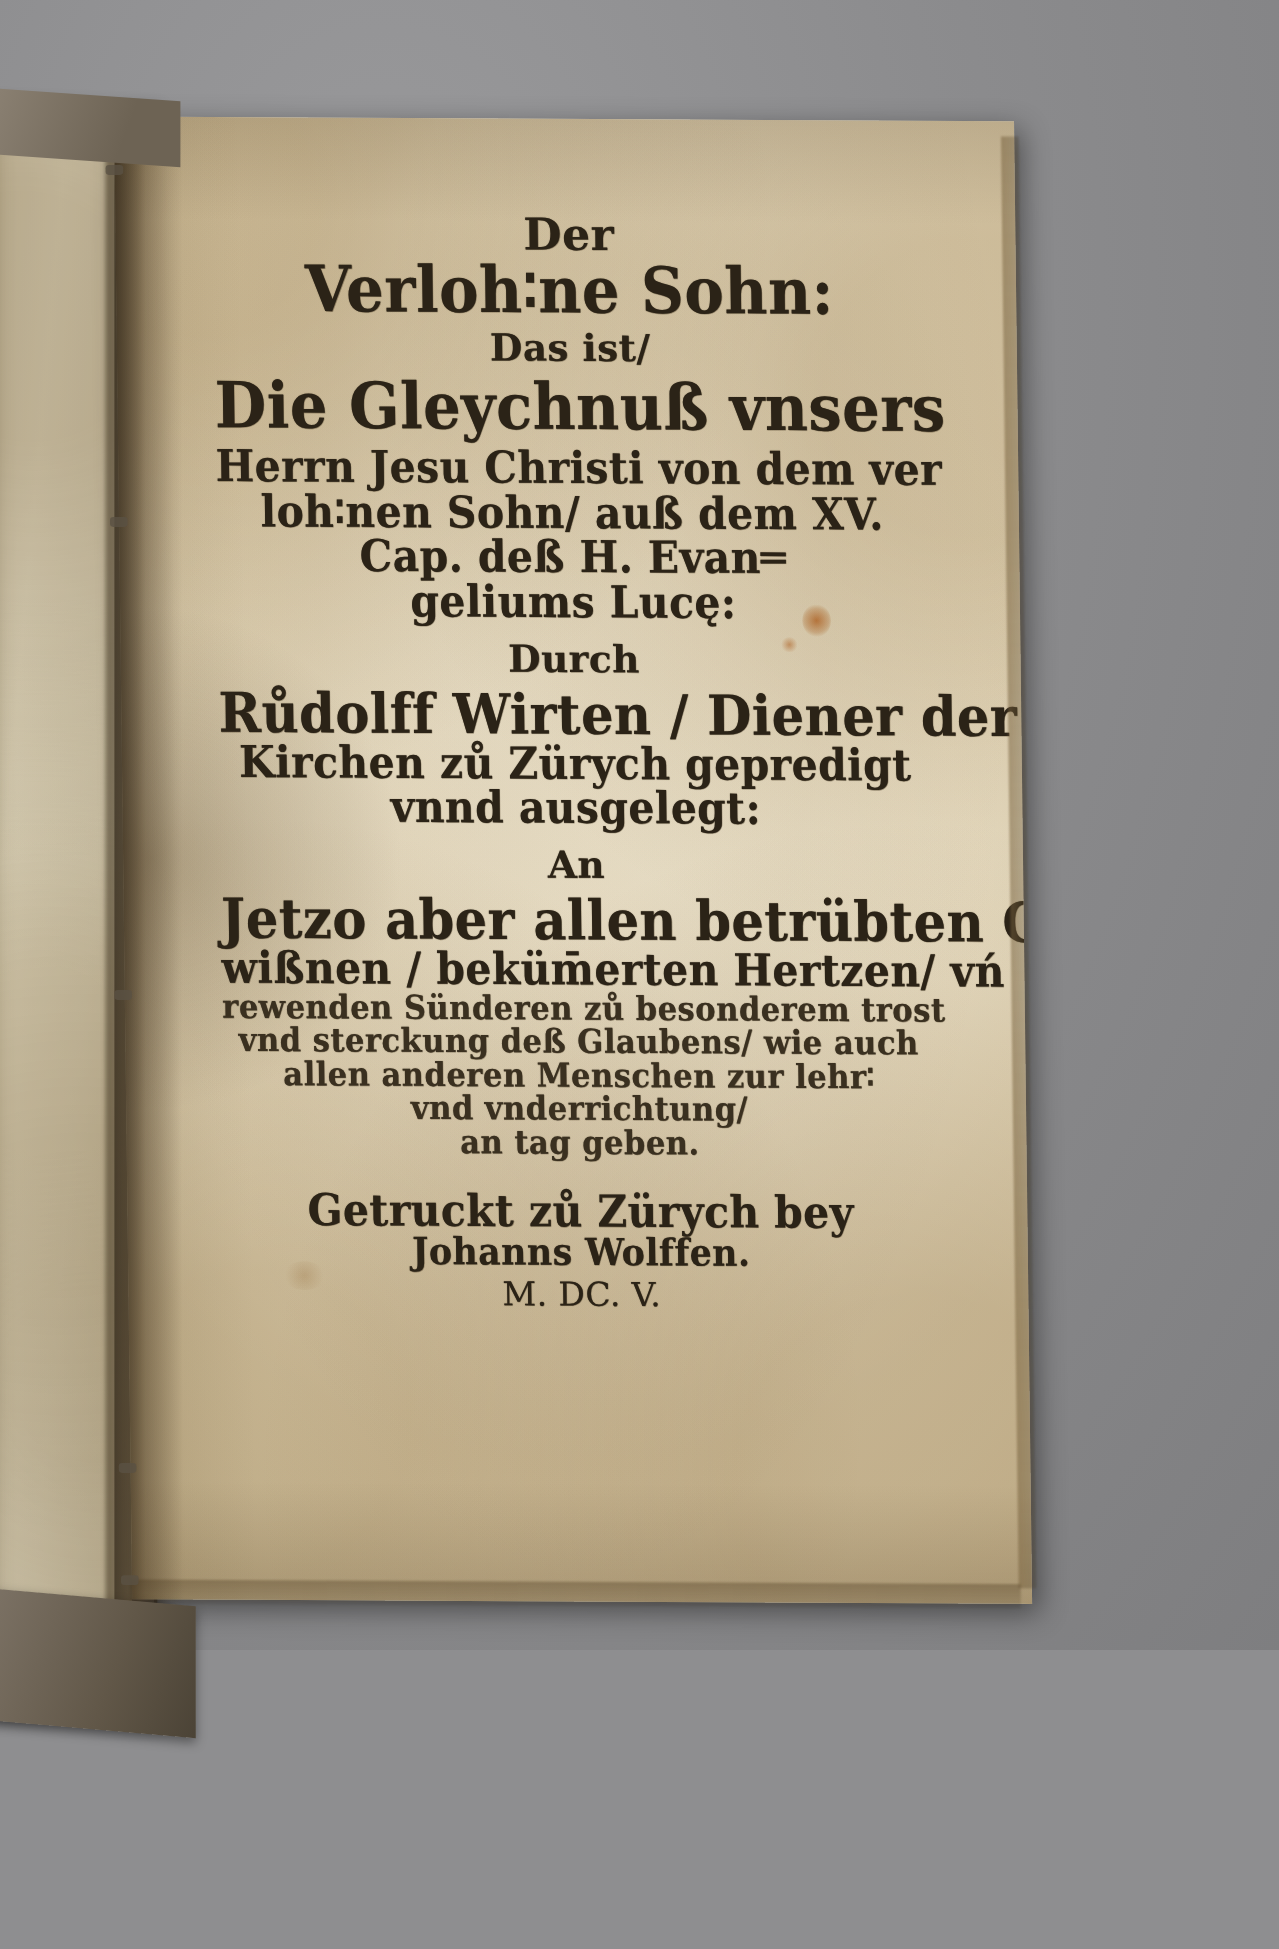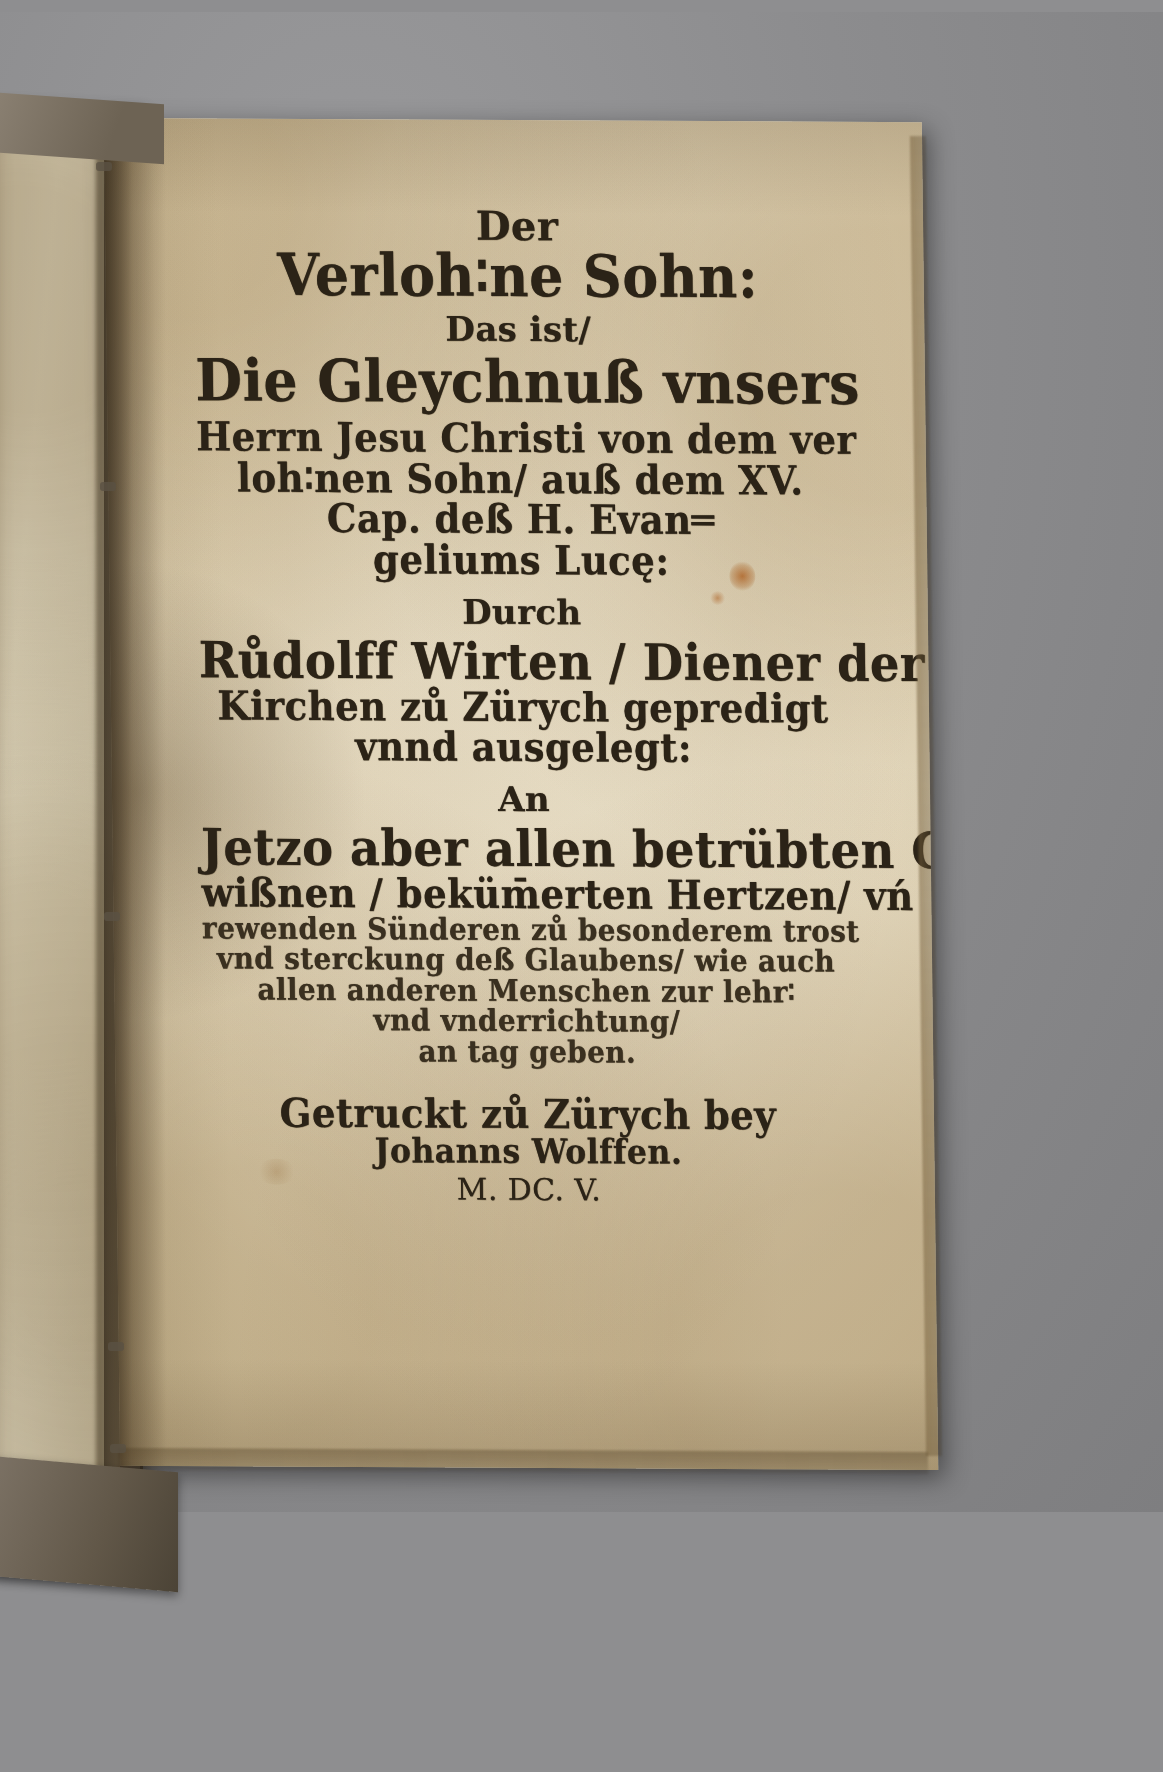--- a/index.html
+++ b/index.html
@@ -13,21 +13,20 @@
     overflow: hidden;
     font-family: "DejaVu Serif", serif;
   }
 
   #scene {
     position: relative;
     width: 1163px;
     height: 1500px;
     background:
       radial-gradient(ellipse at 30% 20%, #9a9a9c 0%, #8c8c8e 45%, #7e7e80 100%);
-    margin-top: 12px;
   }
 
   
   .back-board {
     position: absolute;
     left: -10px;
     top: 96px;
     width: 150px;
     height: 1470px;
     background: linear-gradient(100deg, #6d6457 0%, #8a8073 30%, #6a6256 60%, #584f44 100%);

